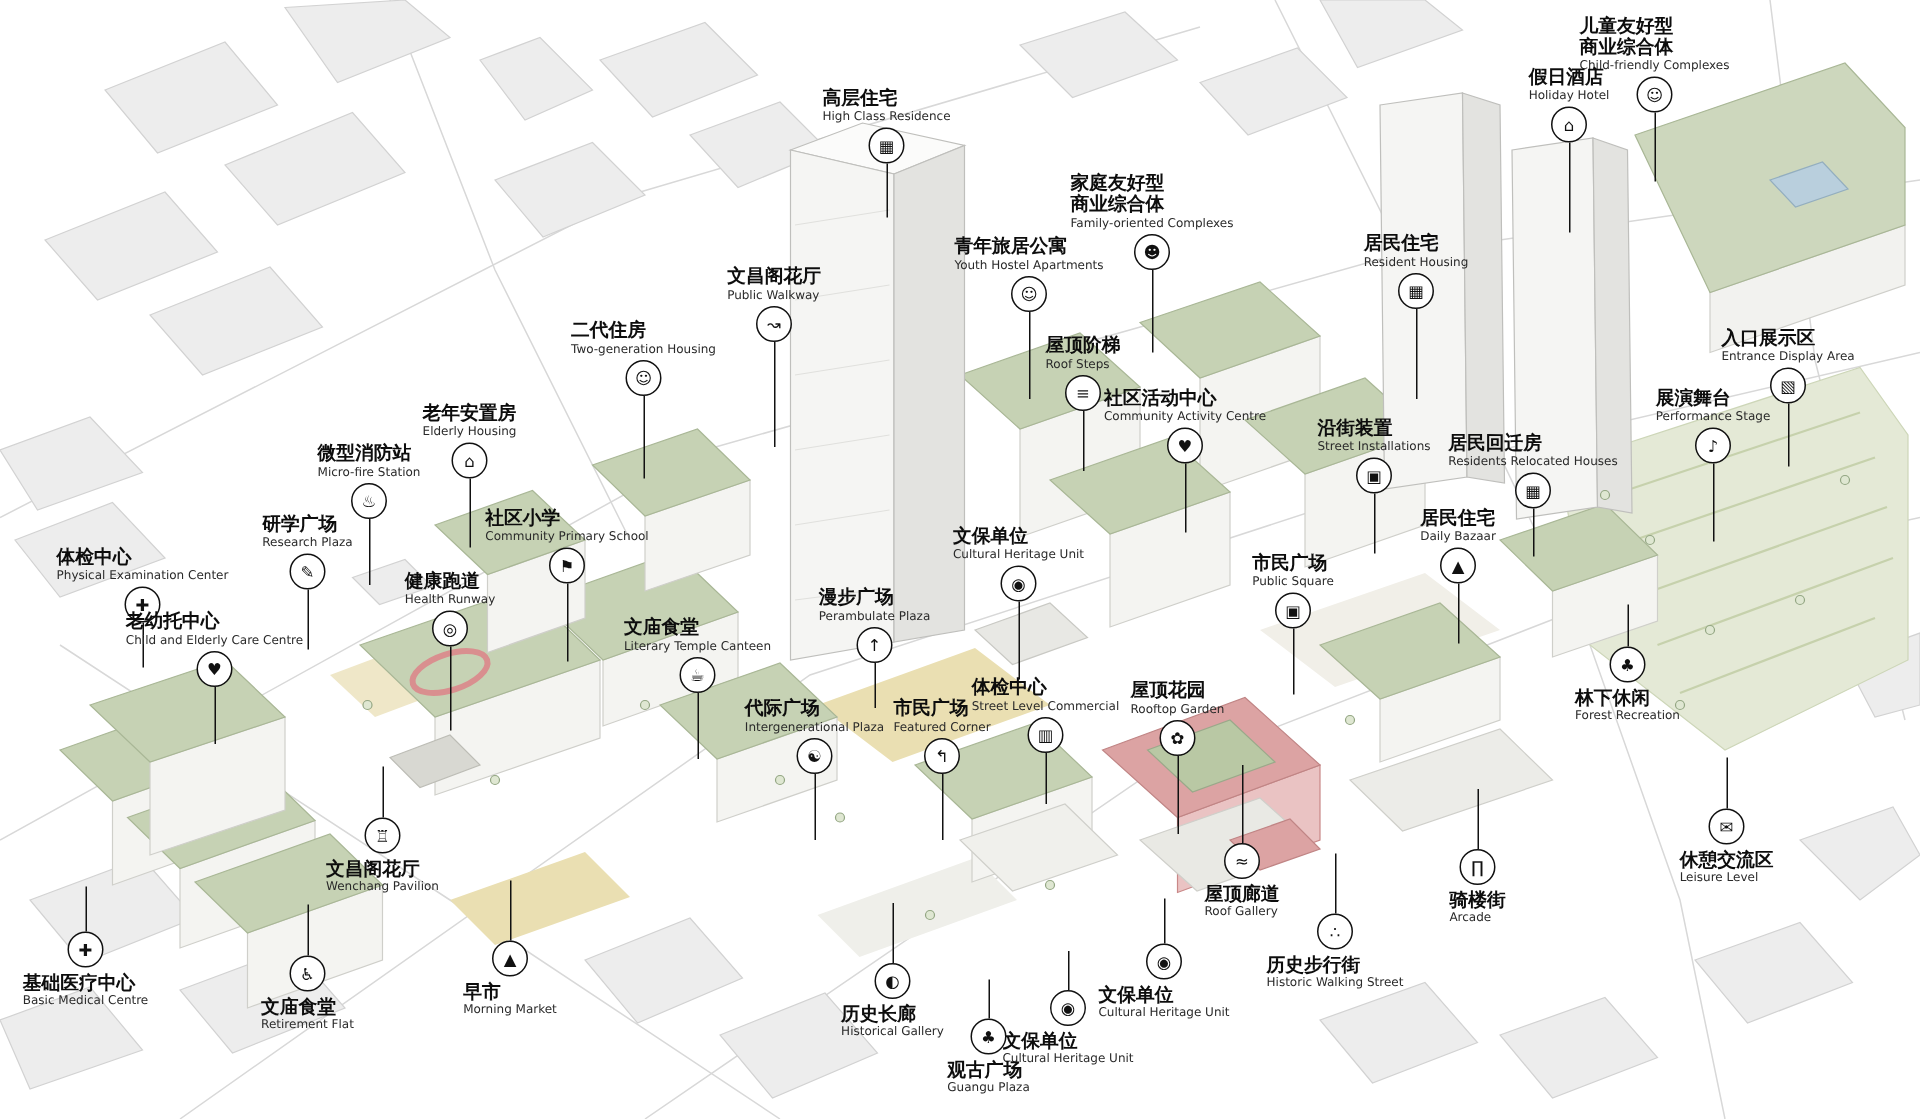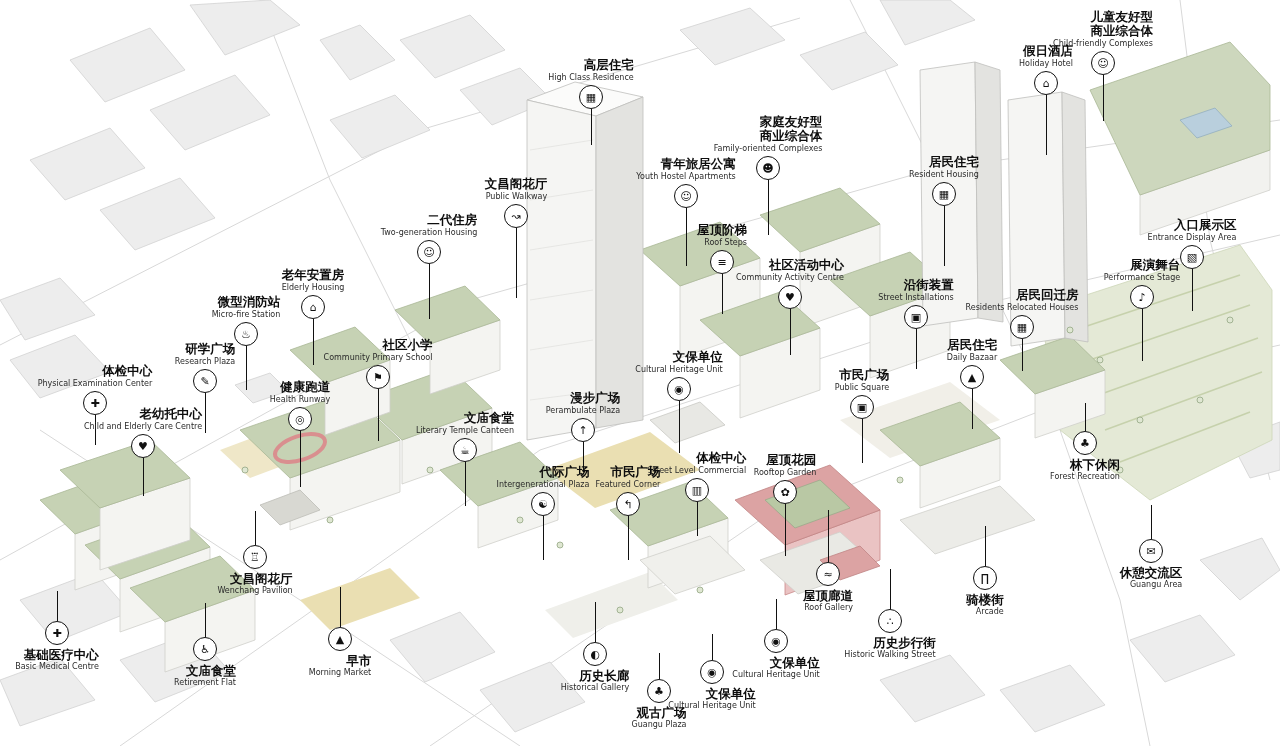--- a/index.html
+++ b/index.html
@@ -14,21 +14,21 @@
     position:relative;z-index:2;width:24px;height:24px;box-sizing:border-box;
     border:1.8px solid #111;border-radius:50%;background:#fff;
     display:flex;align-items:center;justify-content:center;
     font-size:11px;line-height:1;color:#111;
   }
   .leader{position:absolute;left:50%;width:1px;margin-left:-0.5px;background:#111;z-index:1;}
   .leader.down{top:100%;}
   .leader.up{bottom:100%;}
   .label{
     position:absolute;left:50%;transform:translateX(-50%);
-    width:max-content;max-width:150px;text-align:right;z-index:3;
+    width:max-content;max-width:150px;text-align:left;z-index:3;
   }
   .label.above{bottom:calc(100% + 3px);}
   .label.below{top:calc(100% + 3px);}
   .zh{font-weight:bold;font-size:12.5px;line-height:1.15;white-space:pre-line;color:#0d0d0d;}
   .en{font-size:8px;line-height:1.15;color:#2a2a2a;}
 </style>
 </head>
 <body>
 
 <div class="stage">
@@ -451,21 +451,21 @@
         <div class="label below">
           <div class="zh">文昌阁花厅</div>
           <div class="en">Wenchang Pavilion</div>
         </div>
       </div>
       <div class="callout" style="left: 1151px; top: 551px;">
         <div class="leader up" style="height: 34px;"></div>
         <div class="icon">✉</div>
         <div class="label below">
           <div class="zh">休憩交流区</div>
-          <div class="en">Guangu Area</div>
+          <div class="en">Leisure Level</div>
         </div>
       </div>
       <div class="callout" style="left: 828px; top: 574px;">
         <div class="leader up" style="height: 52px;"></div>
         <div class="icon">≈</div>
         <div class="label below">
           <div class="zh">屋顶廊道</div>
           <div class="en">Roof Gallery</div>
         </div>
       </div>

